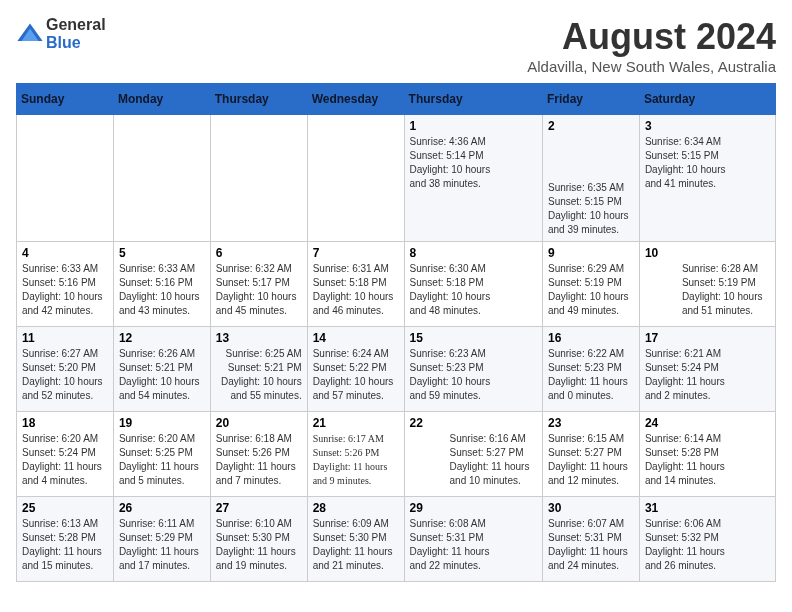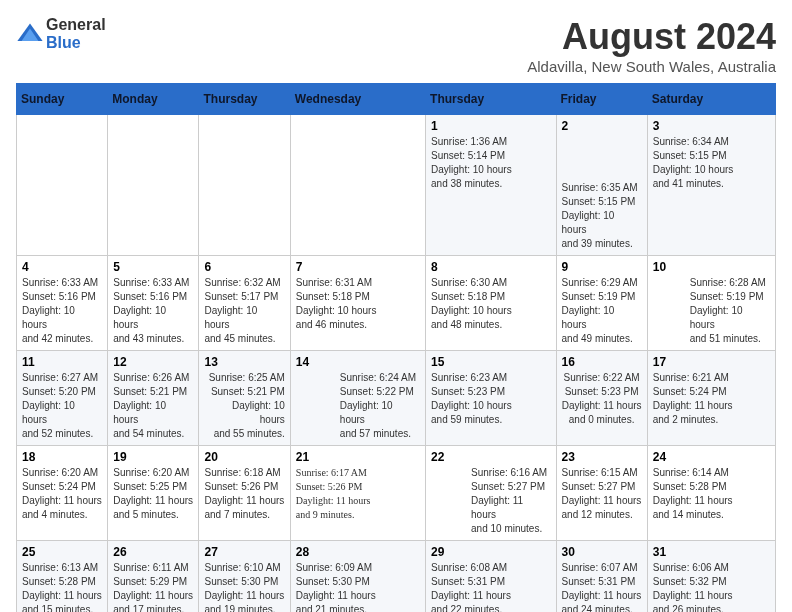--- a/index.html
+++ b/index.html
@@ -123,21 +123,21 @@
       </tr>
   </thead>
   <tbody>
   <tr>
         <td class="empty-cell"></td>
         <td class="empty-cell"></td>
         <td class="empty-cell"></td>
         <td class="empty-cell"></td>
         <td>
           <div class="day-num">1</div>
-          <div class="day-info" style="white-space: pre-line;">Sunrise: 1:36 AM
+          <div class="day-info" style="white-space: pre-line;">Sunrise: 4:36 AM
 Sunset: 5:14 PM
 Daylight: 10 hours
 and 38 minutes.</div>
         </td>
         <td>
           <div class="day-num">2</div>
           <div class="day-info" style="white-space: pre-line; margin-top: 48px;">Sunrise: 6:35 AM
 Sunset: 5:15 PM
 Daylight: 10 hours
 and 39 minutes.</div>
@@ -218,35 +218,35 @@
         </td>
         <td>
           <div class="day-num">13</div>
           <div class="day-info" style="white-space: pre-line; text-align: right;">Sunrise: 6:25 AM
 Sunset: 5:21 PM
 Daylight: 10 hours
 and 55 minutes.</div>
         </td>
         <td>
           <div class="day-num">14</div>
-          <div class="day-info" style="white-space: pre-line; margin-left: 44px;">Sunrise: 6:24 AM
+          <div class="day-info" style="white-space: pre-line;">Sunrise: 6:24 AM
 Sunset: 5:22 PM
 Daylight: 10 hours
 and 57 minutes.</div>
         </td>
         <td>
           <div class="day-num">15</div>
           <div class="day-info" style="white-space: pre-line;">Sunrise: 6:23 AM
 Sunset: 5:23 PM
 Daylight: 10 hours
 and 59 minutes.</div>
         </td>
         <td>
           <div class="day-num">16</div>
-          <div class="day-info" style="white-space: pre-line; text-align: center;">Sunrise: 6:22 AM
+          <div class="day-info" style="white-space: pre-line;">Sunrise: 6:22 AM
 Sunset: 5:23 PM
 Daylight: 11 hours
 and 0 minutes.</div>
         </td>
         <td>
           <div class="day-num">17</div>
           <div class="day-info" style="white-space: pre-line;">Sunrise: 6:21 AM
 Sunset: 5:24 PM
 Daylight: 11 hours
 and 2 minutes.</div>

